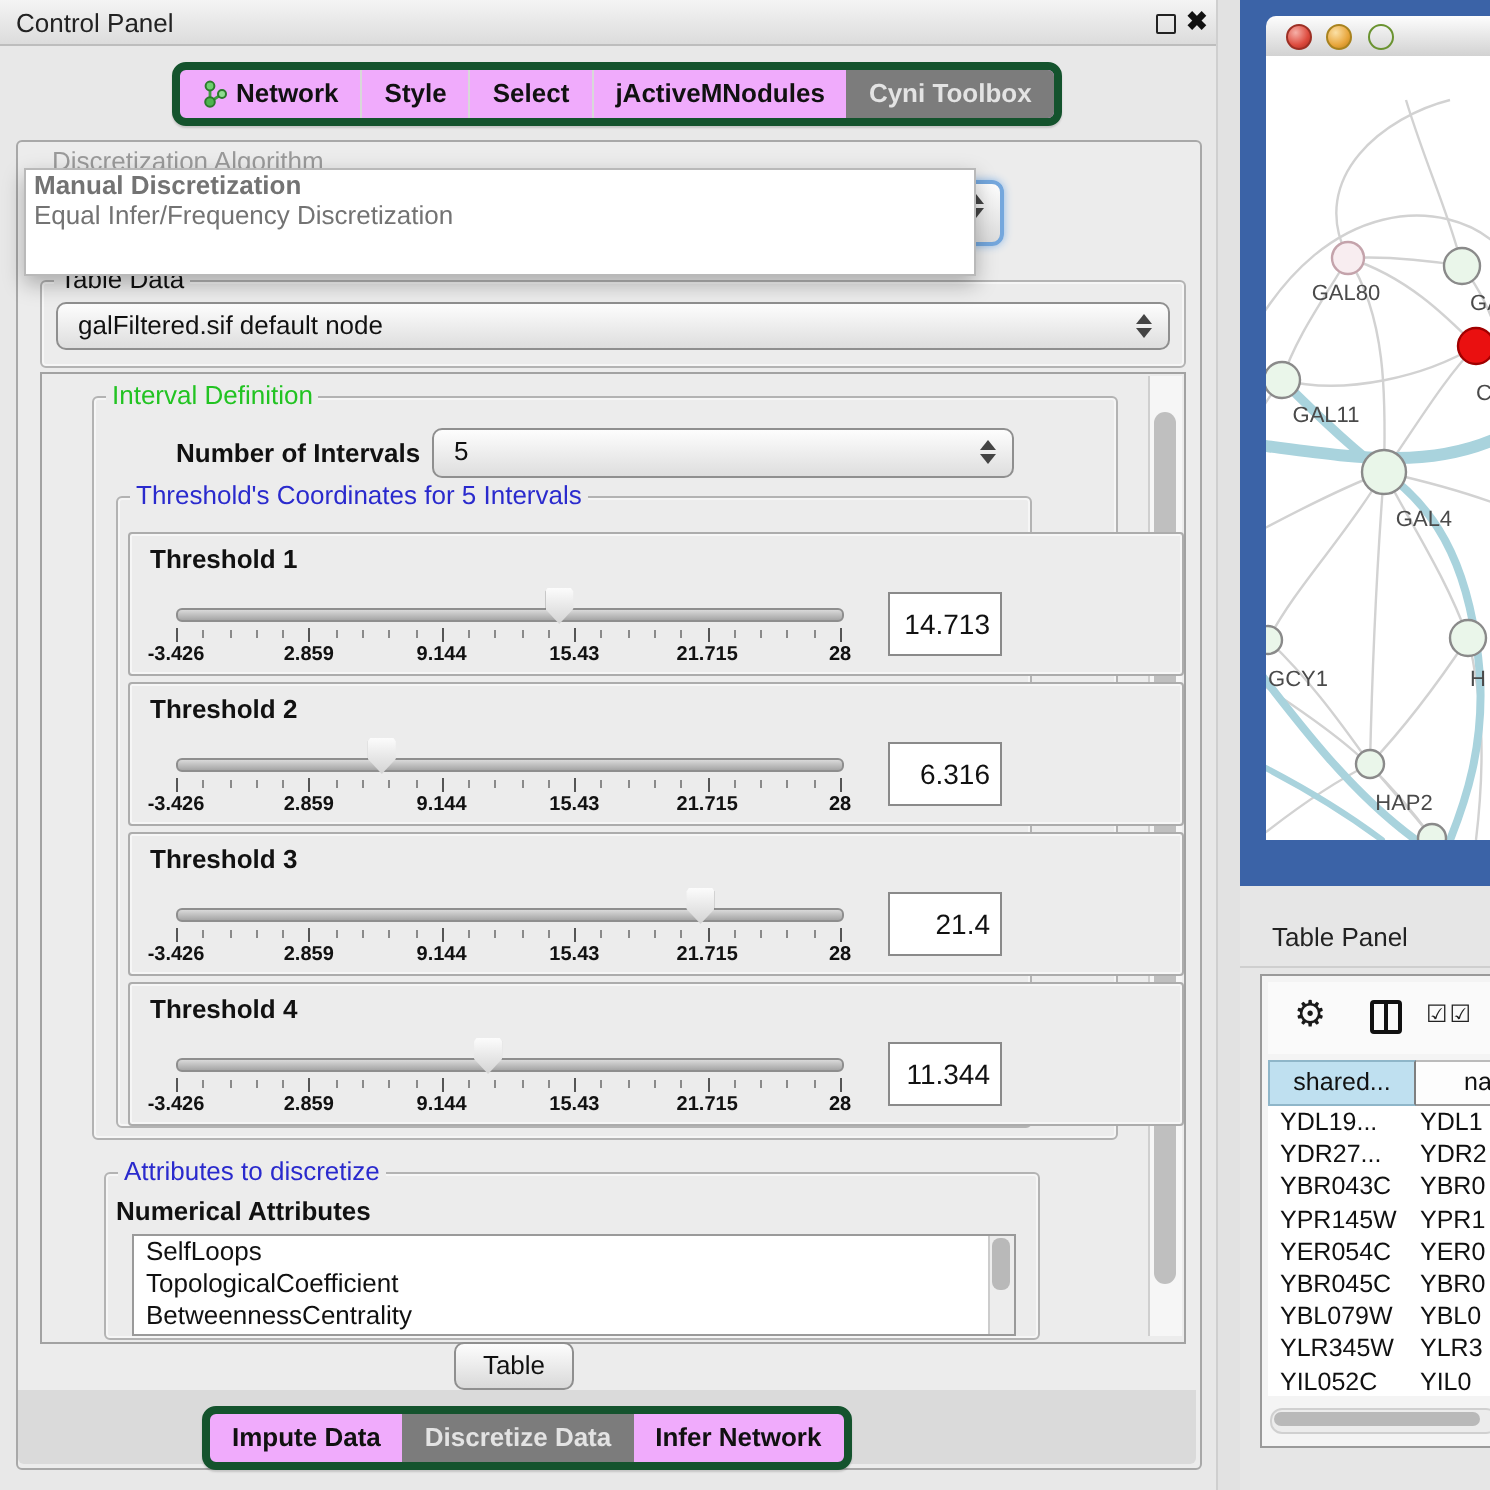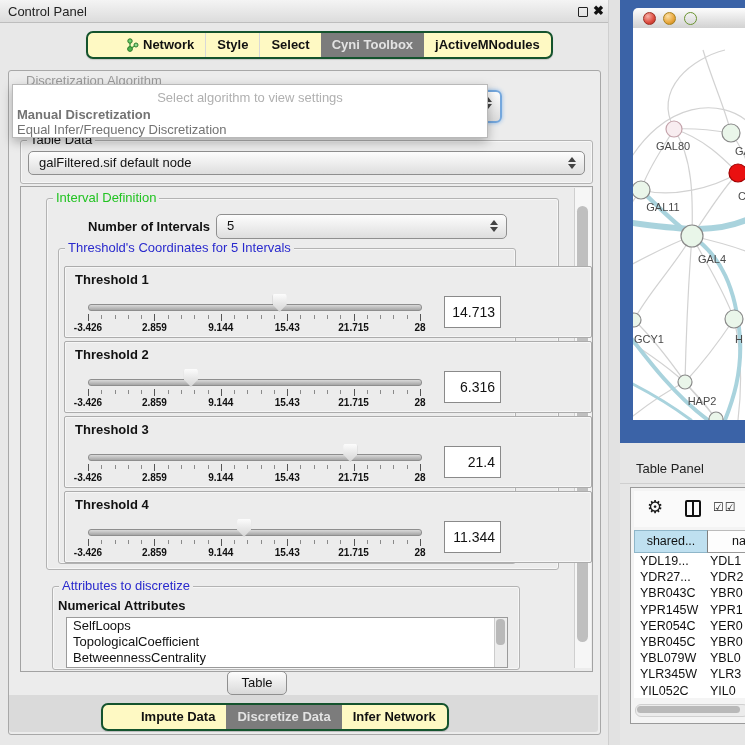--- a/index.html
+++ b/index.html
@@ -5,22 +5,22 @@
   html,body{margin:0;padding:0;background:#bbb;}
   #screen{position:relative;width:745px;height:745px;background:#e8e8e8;
     font-family:"Liberation Sans",sans-serif;overflow:hidden;color:#111;}
   
   .cp-titlebar{position:absolute;left:0;top:0;width:608px;height:22px;
     background:linear-gradient(#f4f4f4,#dcdcdc);border-bottom:1px solid #bdbdbd;}
   .cp-title{position:absolute;left:8px;top:4px;font-size:13px;color:#222;}
   .float-btn{position:absolute;left:578px;top:7px;width:8px;height:8px;border:1.5px solid #222;border-radius:1px;}
   .close-btn{position:absolute;left:593px;top:3px;font-size:13px;font-weight:bold;color:#111;}
   
-  .tabbar{position:absolute;display:flex;background:#fef9c3;border:2px solid #14532d;
-    border-radius:7px;overflow:hidden;height:24px;box-shadow:0 1px 1px rgba(0,0,0,.15);padding-left:27px;}
+  .tabbar{position:absolute;display:flex;background:#f0abfc;border:4px solid #14532d;
+    border-radius:7px;overflow:hidden;height:24px;box-shadow:0 1px 1px rgba(0,0,0,.15);}
   .tab{font-size:13px;font-weight:bold;line-height:24px;padding:0 11px;white-space:nowrap;
     border-left:1px solid #d8d8d8;display:flex;align-items:center;gap:4px;}
   .tab:first-child{border-left:none;}
   .tab.sel{background:#7c7c7c;color:#e3e3e3;border-left:none;}
   .tab.sel + .tab{border-left:none;}
   #top-tabs{left:86px;top:31px;}
   #bottom-tabs{left:101px;top:703px;}
   
   .outer{position:absolute;left:8px;top:70px;width:591px;height:663px;background:#ececec;
     border:1px solid #a8a8a8;border-radius:3px;}
@@ -141,38 +141,37 @@
         <circle cx="10" cy="7" r="2" fill="#8fdc8f" stroke="#2c7a2c"></circle>
       </svg>
       <span>Network</span>
     </div>
     <div class="tab">
         <span>Style</span>
       </div>
     <div class="tab">
         <span>Select</span>
       </div>
+    <div class="tab">
+        <span>jActiveMNodules</span>
+      </div>
     <div class="tab sel">
         <span>Cyni Toolbox</span>
-      </div>
-    <div class="tab">
-        <span>jActiveMNodules</span>
       </div>
   </div>
 
   <div class="outer"></div>
   <div class="bottom-band"></div>
 
   <span class="ghost-label">Discretization Algorithm</span>
   <div class="combo-fragment">
       <span class="spinner"></span>
     </div>
 
   <div class="popup">
-    <span class="ph">Select algorithm to view settings</span>
     <span class="opt first">Manual Discretization</span>
     <span class="opt">Equal Infer/Frequency Discretization</span>
   </div>
 
   <div class="fieldset" id="fs-tabledata">
     <span class="legend">Table Data</span>
   </div>
   <div class="combobox" id="table-data-combo">
     <span class="val">galFiltered.sif default node</span>
     <span class="spinner"></span>

